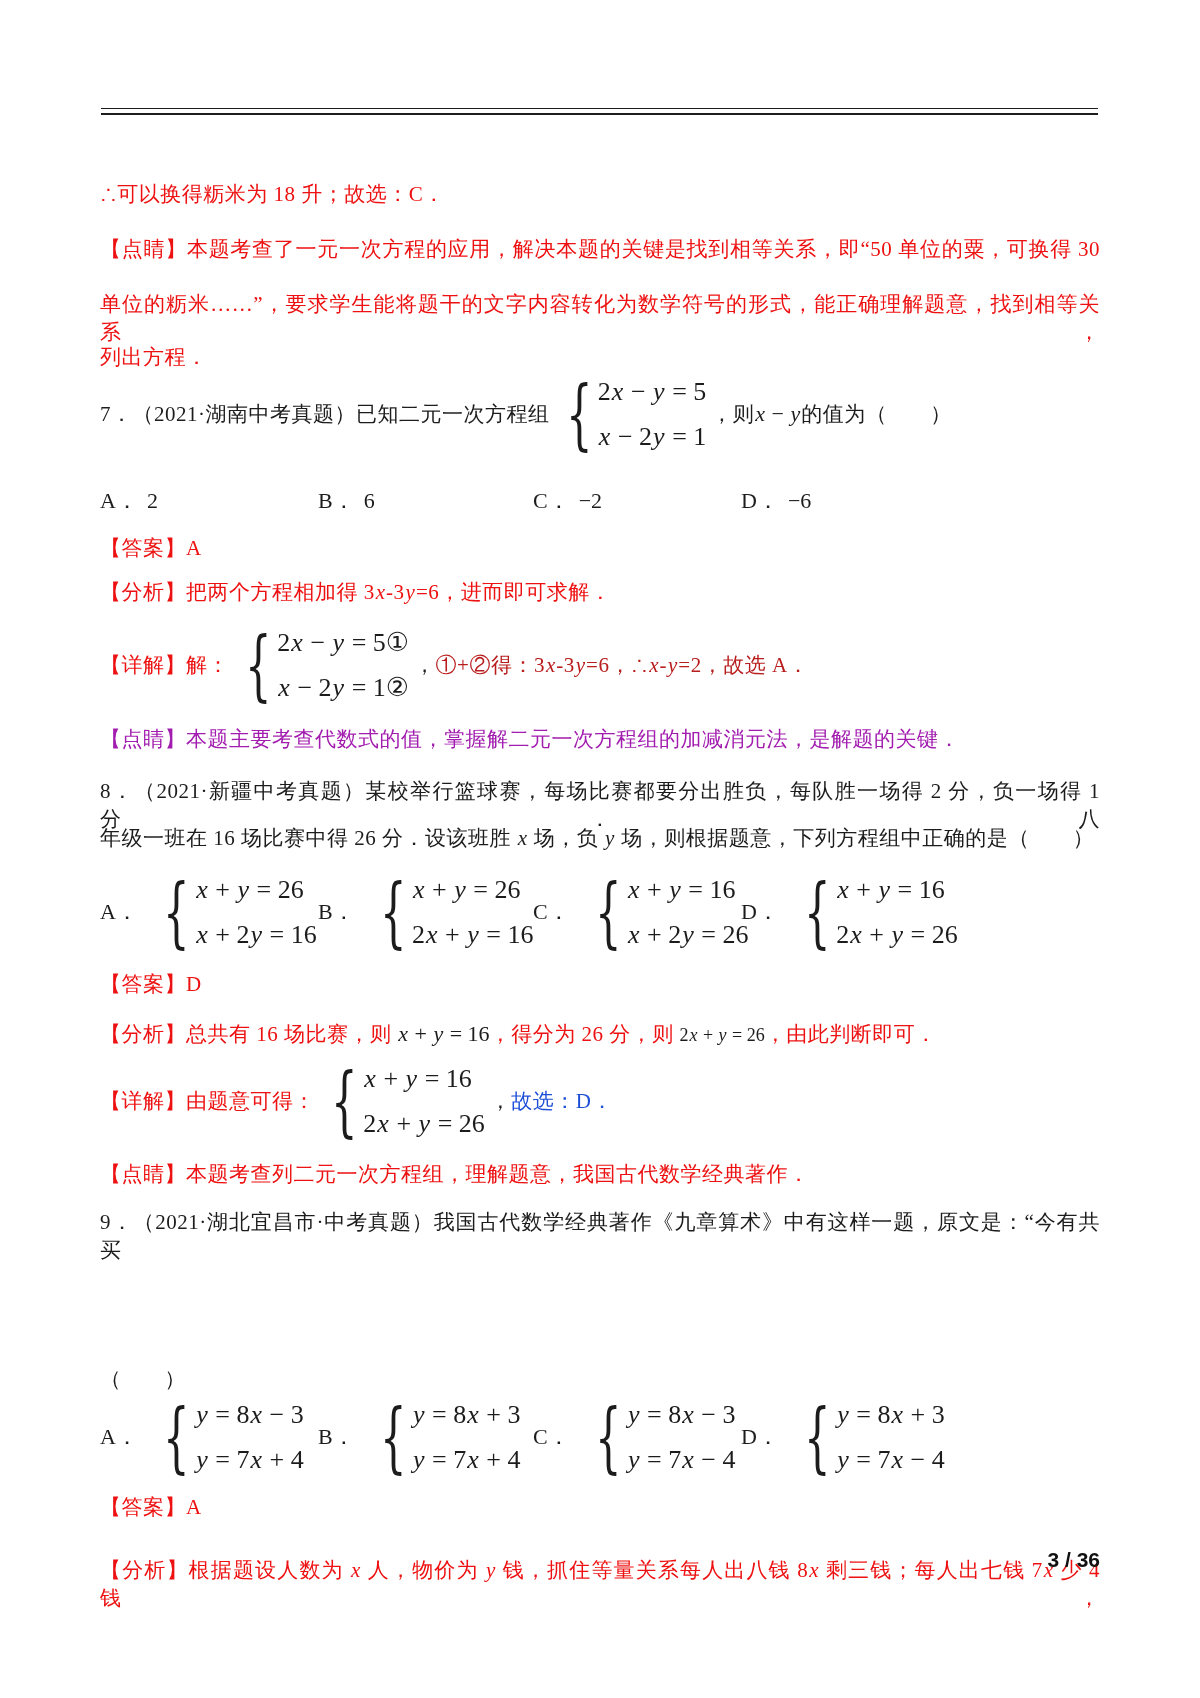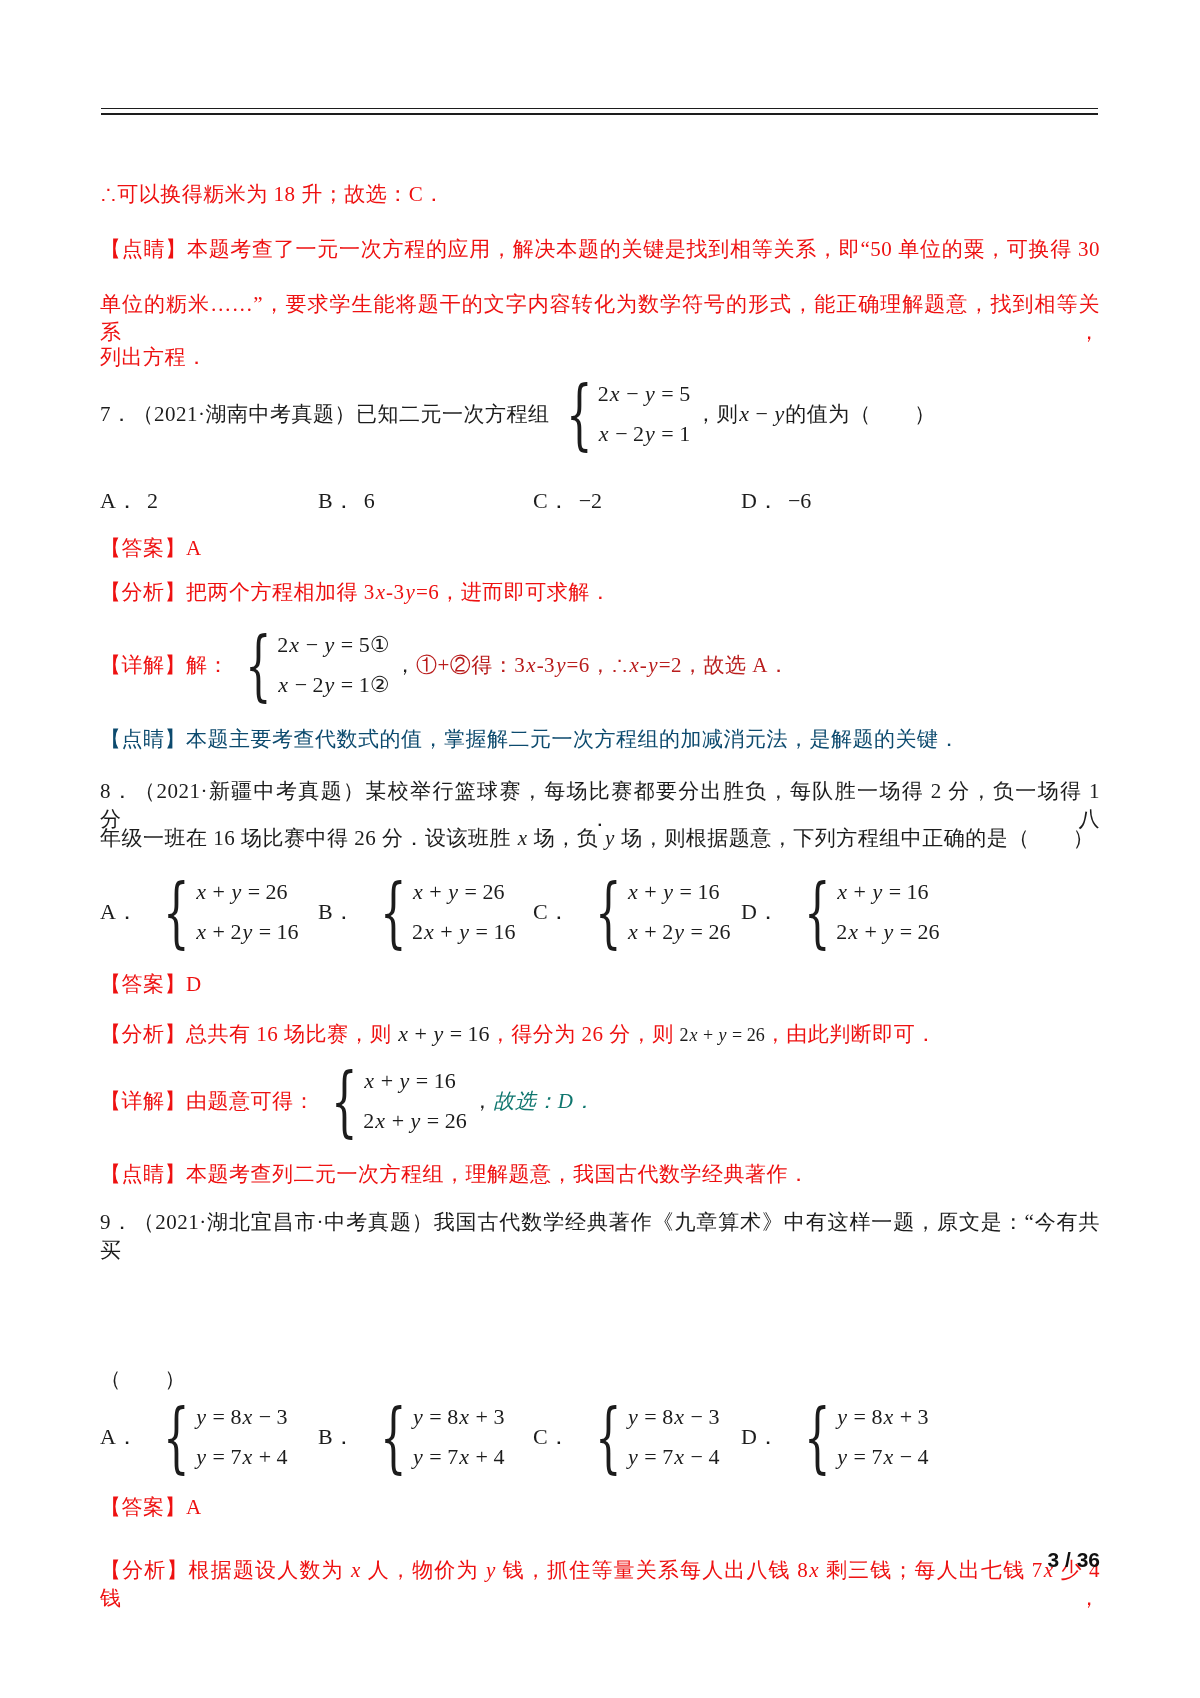--- a/index.html
+++ b/index.html
@@ -16,21 +16,21 @@
   .just{text-align:justify;text-align-last:justify;text-justify:inter-character;white-space:normal;}
   .flexline{display:flex;align-items:center;white-space:nowrap;}
   .seg{letter-spacing:0.5px;}
   .seg i{font-family:"Liberation Serif",serif;font-style:italic;padding:0 1px;letter-spacing:0;}
   .math{font-family:"Liberation Serif","DejaVu Sans",serif;font-size:22px;letter-spacing:0;}
   .small{font-size:18px;}
   .sys{display:inline-flex;align-items:center;margin:0 5px;}
   .sys-brace{font-family:"DejaVu Serif",serif;font-size:76px;font-weight:300;line-height:1;
              transform:scaleX(.55);transform-origin:center;color:#1c1c1c;margin-right:-5px;}
   .sys-eqs{display:inline-flex;flex-direction:column;gap:13px;}
-  .sys-eq{font-family:"Liberation Serif","DejaVu Sans",serif;font-size:22px;line-height:1.2;
+  .sys-eq{font-family:"Liberation Serif","DejaVu Sans",serif;font-size:26px;line-height:1.2;
           color:#1c1c1c;white-space:pre;}
   .sys-eq i{font-style:italic;padding:0 1px;}
   .options{display:grid;grid-template-columns:218px 215px 208px auto;
            font-size:21px;line-height:28px;color:#1c1c1c;}
   .options.vcenter .opt{align-items:center;}
   .opt{display:inline-flex;align-items:center;gap:9px;white-space:nowrap;}
   .opt-label{font-family:"Liberation Serif",serif;font-size:22px;color:#1c1c1c;}
   .pageno{position:absolute;top:1548px;left:100px;width:1000px;text-align:right;
           font-family:"Liberation Sans","DejaVu Sans",sans-serif;font-weight:bold;
           font-size:21px;color:#111111;}
@@ -82,21 +82,21 @@
       <span class="sys">
         <span class="sys-brace">{</span>
         <span class="sys-eqs">
           <span class="sys-eq">2<i>x</i> − <i>y</i> = 5①</span>
           <span class="sys-eq"><i>x</i> − 2<i>y</i> = 1②</span>
         </span>
       </span>
       <span class="seg" style="color: rgb(28, 28, 28);">，</span>
       <span class="seg" style="color: #b91c1c; text-align: right;">①+②得：3<i>x</i>-3<i>y</i>=6，∴<i>x</i>-<i>y</i>=2，故选 A．</span>
     </div>
-    <div class="blk line" style="top: 681px;"><span class="seg" style="color: #0c4a6e;">【点睛】本题主要考查代数式的值，掌握解二元一次方程组的加减消元法，是解题的关键．</span></div>
+    <div class="blk line" style="top: 681px;"><span class="seg" style="color: #a21caf;">【点睛】本题主要考查代数式的值，掌握解二元一次方程组的加减消元法，是解题的关键．</span></div>
     <div class="blk line just" style="top: 733px;"><span class="seg" style="color: rgb(28, 28, 28);">8．（2021·新疆中考真题）某校举行篮球赛，每场比赛都要分出胜负，每队胜一场得 2 分，负一场得 1 分．八</span></div>
     <div class="blk line" style="top: 780px;"><span class="seg" style="color: rgb(28, 28, 28);">年级一班在 16 场比赛中得 26 分．设该班胜 <i>x</i> 场，负 <i>y</i> 场，则根据题意，下列方程组中正确的是（　　）</span></div>
     <div class="blk options vcenter" style="height: 88px; top: 824px;">
       <span class="opt">
         <span class="opt-label">A．</span>
         <span class="sys">
           <span class="sys-brace">{</span>
           <span class="sys-eqs">
             <span class="sys-eq"><i>x</i> + <i>y</i> = 26</span>
             <span class="sys-eq"><i>x</i> + 2<i>y</i> = 16</span>
@@ -139,21 +139,21 @@
     <div class="blk line flexline" style="height: 94px; top: 1010px;">
       <span class="seg" style="color: rgb(238, 17, 17);">【详解】由题意可得：</span>
       <span class="sys">
         <span class="sys-brace">{</span>
         <span class="sys-eqs">
           <span class="sys-eq"><i>x</i> + <i>y</i> = 16</span>
           <span class="sys-eq">2<i>x</i> + <i>y</i> = 26</span>
         </span>
       </span>
       <span class="seg" style="color: rgb(28, 28, 28);">，</span>
-      <span class="seg" style="color: #0f766e; font-style: italic;">故选：D．</span>
+      <span class="seg" style="color: #1d4ed8;">故选：D．</span>
     </div>
     <div class="blk line" style="top: 1116px;"><span class="seg" style="color: rgb(238, 17, 17);">【点睛】本题考查列二元一次方程组，理解题意，我国古代数学经典著作．</span></div>
     <div class="blk line just" style="top: 1164px;"><span class="seg" style="color: rgb(28, 28, 28);">9．（2021·湖北宜昌市·中考真题）我国古代数学经典著作《九章算术》中有这样一题，原文是：“今有共买</span></div>
     <div class="blk line" style="top: 1321px;"><span class="seg" style="color: rgb(28, 28, 28);">（　　）</span></div>
     <div class="blk options vcenter" style="height: 86px; top: 1350px;">
       <span class="opt">
         <span class="opt-label">A．</span>
         <span class="sys">
           <span class="sys-brace">{</span>
           <span class="sys-eqs">

